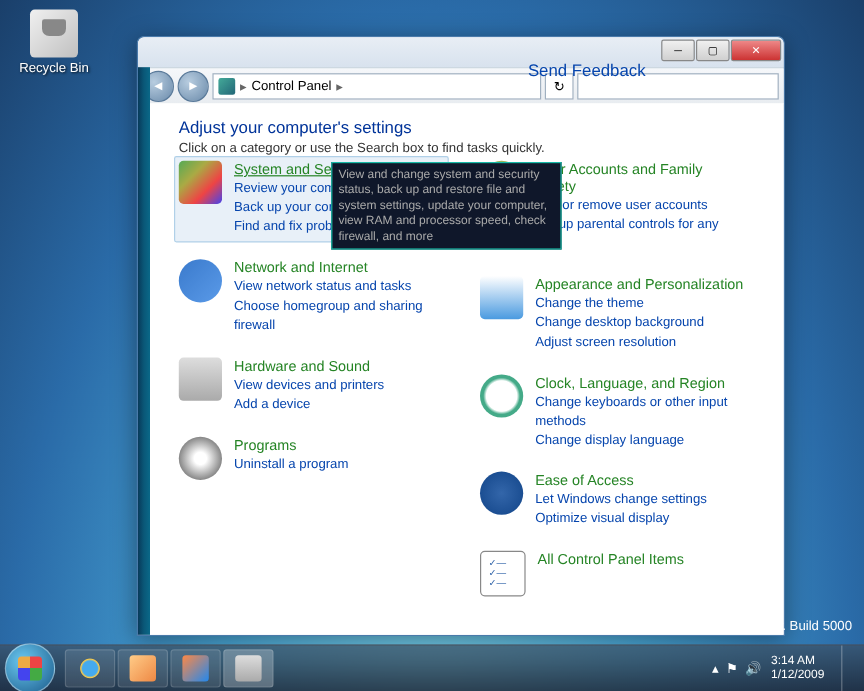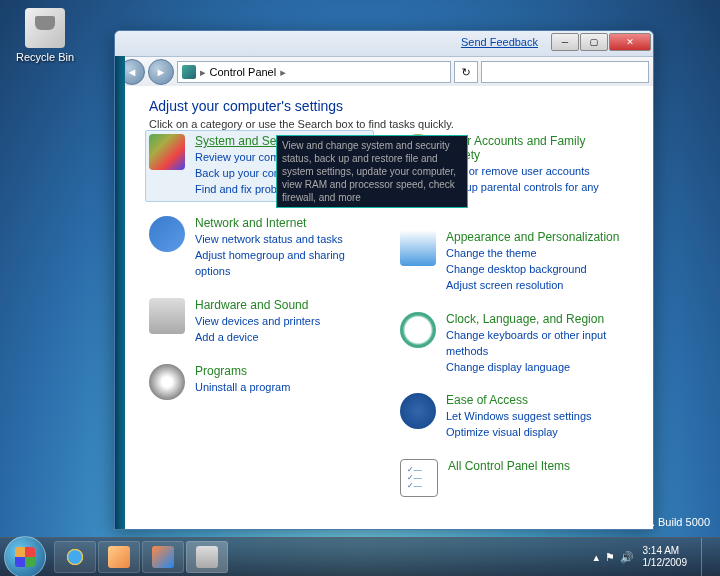--- a/index.html
+++ b/index.html
@@ -6,21 +6,21 @@
 body{background:radial-gradient(ellipse at 50% 110%,#7ed8f0 0%,#4aa8d8 35%,#2a6ba8 70%,#1a3f6a 100%)}
 .desktop-icon{position:absolute;left:15px;top:8px;width:60px;text-align:center;color:#fff;text-shadow:1px 1px 2px rgba(0,0,0,.8)}
 .desktop-icon .icon-img{width:40px;height:40px;margin:0 auto;background:linear-gradient(135deg,#f0f0f0 0%,#c0c0c0 100%);border-radius:4px;position:relative}
 .desktop-icon .icon-img::before{content:"";position:absolute;top:8px;left:10px;width:20px;height:14px;background:#888;border-radius:2px 2px 6px 6px}
 .desktop-icon .label{margin-top:3px;font-size:11px}
 .window{position:absolute;left:114px;top:30px;width:538px;height:498px;background:#fff;border:1px solid #4a7aaa;border-radius:6px 6px 0 0;box-shadow:0 4px 20px rgba(0,0,0,.4)}
 .titlebar{height:25px;background:linear-gradient(to bottom,#e8eef5 0%,#d8e2ee 100%);border-bottom:1px solid #b0c0d0;border-radius:6px 6px 0 0;position:relative}
 .window-controls{position:absolute;right:2px;top:2px;display:flex;gap:1px}
 .window-btn{width:26px;height:16px;border:1px solid #888;background:linear-gradient(to bottom,#f0f0f0,#d0d0d0);border-radius:2px;display:flex;align-items:center;justify-content:center;font-size:9px}
 .window-btn.close{background:linear-gradient(to bottom,#e88,#c33);color:#fff;width:40px}
-.send-feedback{position:absolute;right:115px;top:5px;color:#0645ad;text-decoration:underline;font-size:11px}
+.send-feedback{position:absolute;right:115px;top:19px;color:#0645ad;font-size:14px}
 .toolbar{height:30px;background:linear-gradient(to bottom,#f5f7fa,#e8ecf0);border-bottom:1px solid #c0c8d0;display:flex;align-items:center;padding:0 4px;gap:3px}
 .nav-btn{width:24px;height:24px;border-radius:50%;background:radial-gradient(circle at 35% 35%,#b8cde0,#6a8aaa);border:1px solid #5a7a9a;display:flex;align-items:center;justify-content:center;color:#fff;font-size:11px}
 .address-bar{flex:1;height:20px;background:#fff;border:1px solid #a0b0c0;display:flex;align-items:center;padding:0 4px;gap:4px;font-size:11px}
 .address-bar .cp-icon{width:14px;height:14px;background:linear-gradient(135deg,#4a9,#267);border-radius:2px}
 .address-bar .crumb-sep{color:#666}
 .refresh-btn{width:22px;height:20px;border:1px solid #a0b0c0;background:#fff;display:flex;align-items:center;justify-content:center}
 .search-box{width:158px;height:20px;background:#fff;border:1px solid #a0b0c0;padding:0 4px}
 .content{position:absolute;left:10px;right:0;top:55px;bottom:0;background:#fff;overflow:hidden}
 .content-inner{padding:12px 32px 12px 24px}
 h1{color:#003399;font-size:14px;font-weight:normal;margin:0 0 4px}
@@ -110,21 +110,21 @@
               <span class="cat-link">Back up your computer</span>
               <span class="cat-link">Find and fix problems</span>
             </div>
             <div class="tooltip">View and change system and security status, back up and restore file and system settings, update your computer, view RAM and processor speed, check firewall, and more</div>
           </div>
           <div class="cat">
             <div class="cat-icon network"></div>
             <div class="cat-body">
               <div class="cat-title">Network and Internet</div>
               <span class="cat-link">View network status and tasks</span>
-              <span class="cat-link">Adjust homegroup and sharing options</span>
+              <span class="cat-link">Choose homegroup and sharing firewall</span>
             </div>
           </div>
           <div class="cat">
             <div class="cat-icon hardware"></div>
             <div class="cat-body">
               <div class="cat-title">Hardware and Sound</div>
               <span class="cat-link">View devices and printers</span>
               <span class="cat-link">Add a device</span>
             </div>
           </div>
@@ -159,21 +159,21 @@
             <div class="cat-body">
               <div class="cat-title">Clock, Language, and Region</div>
               <span class="cat-link">Change keyboards or other input methods</span>
               <span class="cat-link">Change display language</span>
             </div>
           </div>
           <div class="cat">
             <div class="cat-icon ease"></div>
             <div class="cat-body">
               <div class="cat-title">Ease of Access</div>
-              <span class="cat-link">Let Windows suggest settings</span>
+              <span class="cat-link">Let Windows change settings</span>
               <span class="cat-link">Optimize visual display</span>
             </div>
           </div>
           <div class="cat">
             <div class="cat-icon allitems">
               <div style="padding:6px;font-size:8px;color:#36a;line-height:1">✓—<br>✓—<br>✓—</div>
             </div>
             <div class="cat-body">
               <div class="cat-title">All Control Panel Items</div>
             </div>

